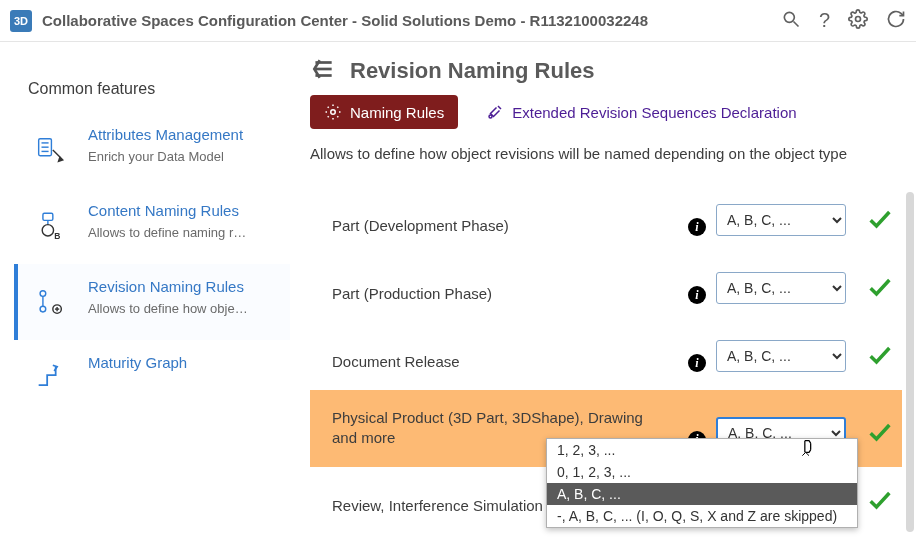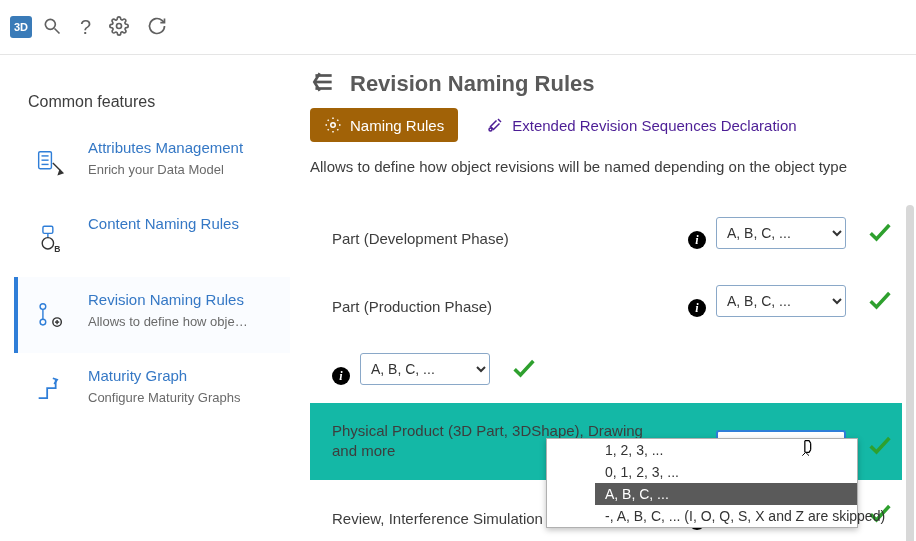--- a/index.html
+++ b/index.html
@@ -9,21 +9,21 @@
     color: #3d3d3d;
     background: #fff;
     width: 916px;
     height: 541px;
     overflow: hidden;
     position: relative;
   }
   .topbar {
     display: flex;
     align-items: center;
-    height: 55px;
+    height: 42px;
     padding: 0 10px;
     border-bottom: 1px solid #e5e5e5;
   }
   .logo {
     width: 22px; height: 22px;
     background: #3a7bb8;
     border-radius: 3px;
     margin-right: 10px;
     display:flex;align-items:center;justify-content:center;
     color:#fff;font-size:11px;font-weight:bold;
@@ -79,33 +79,33 @@
   }
   .back-icon svg{width:26px;height:26px;color:#555;}
   .page-title { font-size:22px; color:#5a5a5a; font-weight:600; }
 
   .tabs { display:flex; gap:14px; align-items:center; margin: 6px 0 16px 0;}
   .tab {
     display:flex; align-items:center; gap:8px;
     padding:8px 14px; border-radius:4px;
     color:#4c1d95; cursor:pointer; font-size:15px;
   }
-  .tab.active { background:#a16207; color:#fff; }
+  .tab.active { background:#7f1d1d; color:#fff; }
   .tab svg{width:18px;height:18px;}
 
   .intro { color:#3d3d3d; font-size:15px; margin-bottom:24px; padding-right:20px;}
 
   .rules { padding-right:14px; position:relative;}
   .rule-row {
     display:flex; align-items:flex-end;
     padding:18px 8px 18px 22px;
     gap:10px;
   }
   .rule-row:nth-child(odd){}
-  .rule-row.highlight { background:#14b8a6; }
+  .rule-row.highlight { background:#fdba74; }
   .rule-label { flex:1; color:#3d3d3d; font-size:15px; line-height:1.35; padding-right:10px;}
   .info-ico { width:18px;height:18px; border-radius:50%; background:#000; color:#fff; display:flex;align-items:center;justify-content:center; font-family:serif; font-style:italic; font-weight:bold; font-size:12px; cursor:pointer; flex-shrink:0;}
   .rule-select {
     width:130px; height:32px;
     border:1px solid #8aa8c8;
     border-radius:3px;
     padding:0 6px;
     font-size:14px;
     color:#333;
     background:#fff;
@@ -128,38 +128,38 @@
     border:1px solid #b0b0b0;
     box-shadow:0 2px 6px rgba(0,0,0,0.25);
     z-index:50;
     font-size:14px;
   }
   .dropdown-pop .opt {
     padding:3px 10px;
     cursor:pointer;
     white-space:nowrap;
     color:#333;
-    margin-left:48px;
   }
   .dropdown-pop .opt.selected {
     background:#5a5a5a; color:#fff;
   }
   .cursor-img {
     position:absolute;
     left:799px; top:438px;
     z-index:60;
     pointer-events:none;
   }
   .cursor-img svg{width:20px;height:22px;}
 </style>
 </head>
 <body>
 
 <div class="topbar">
   <div class="logo">3D</div>
+  <div class="app-title">Collaborative Spaces Configuration Center - Solid Solutions Demo - R1132100032248</div>
   <div class="top-icons">
     <span>
       <svg viewBox="0 0 24 24" fill="none" stroke="currentColor" stroke-width="2">
           <circle cx="10" cy="10" r="6"></circle>
           <line x1="15" y1="15" x2="21" y2="21"></line>
         </svg>
     </span>
     <span style="font-size:20px;color:#606060;cursor:pointer;">?</span>
     <span>
       <svg viewBox="0 0 24 24" fill="none" stroke="currentColor" stroke-width="2">
@@ -202,20 +202,21 @@
       <div class="iconbox">
         <svg viewBox="0 0 48 48" fill="none" stroke="#2f7ed8" stroke-width="2">
             <rect x="14" y="6" width="14" height="10" rx="2"></rect>
             <path d="M21 16 v6"></path>
             <circle cx="21" cy="30" r="8" stroke="#333"></circle>
             <text x="30" y="42" font-size="12" fill="#333" stroke="none" font-weight="bold">B</text>
           </svg>
       </div>
       <div class="texts">
         <div class="title">Content Naming Rules</div>
+        <div class="desc">Allows to define naming r…</div>
       </div>
     </div>
 
     <div class="side-item active">
       <div class="iconbox">
         <svg viewBox="0 0 48 48" fill="none" stroke="#2f7ed8" stroke-width="2">
             <circle cx="14" cy="12" r="4"></circle>
             <circle cx="14" cy="34" r="4"></circle>
             <path d="M14 16 v14"></path>
             <circle cx="34" cy="34" r="6" stroke="#333"></circle>
@@ -232,21 +233,20 @@
 
     <div class="side-item">
       <div class="iconbox">
         <svg viewBox="0 0 48 48" fill="none" stroke="#2f7ed8" stroke-width="2.5">
             <path d="M8 34 h12 v-14 h12 v-12"></path>
             <polyline points="28,6 34,8 30,14" fill="none"></polyline>
           </svg>
       </div>
       <div class="texts">
         <div class="title">Maturity Graph</div>
-        <div class="desc">Configure Maturity Graphs</div>
       </div>
     </div>
   </div>
 
   <div class="main">
     <div class="main-header">
       <span class="back-icon">
         <svg viewBox="0 0 24 24" fill="none" stroke="currentColor" stroke-width="2.5">
             <line x1="5" y1="6" x2="20" y2="6"></line>
             <line x1="5" y1="12" x2="20" y2="12"></line>
@@ -291,20 +291,21 @@
       <div class="rule-row">
         <div class="rule-label">Part (Production Phase)</div>
         <div class="info-ico">i</div>
         <select class="rule-select"><option>A, B, C, ...</option></select>
         <span class="check"><svg viewBox="0 0 24 24" fill="none" stroke="currentColor" stroke-width="3">
               <polyline points="4,13 9,18 20,6"></polyline>
             </svg></span>
       </div>
 
       <div class="rule-row">
+        <div class="rule-label">Document Release</div>
         <div class="info-ico">i</div>
         <select class="rule-select"><option>A, B, C, ...</option></select>
         <span class="check"><svg viewBox="0 0 24 24" fill="none" stroke="currentColor" stroke-width="3">
               <polyline points="4,13 9,18 20,6"></polyline>
             </svg></span>
       </div>
 
       <div class="rule-row highlight">
         <div class="rule-label">Physical Product (3D Part, 3DShape), Drawing and more</div>
         <div class="info-ico">i</div>

